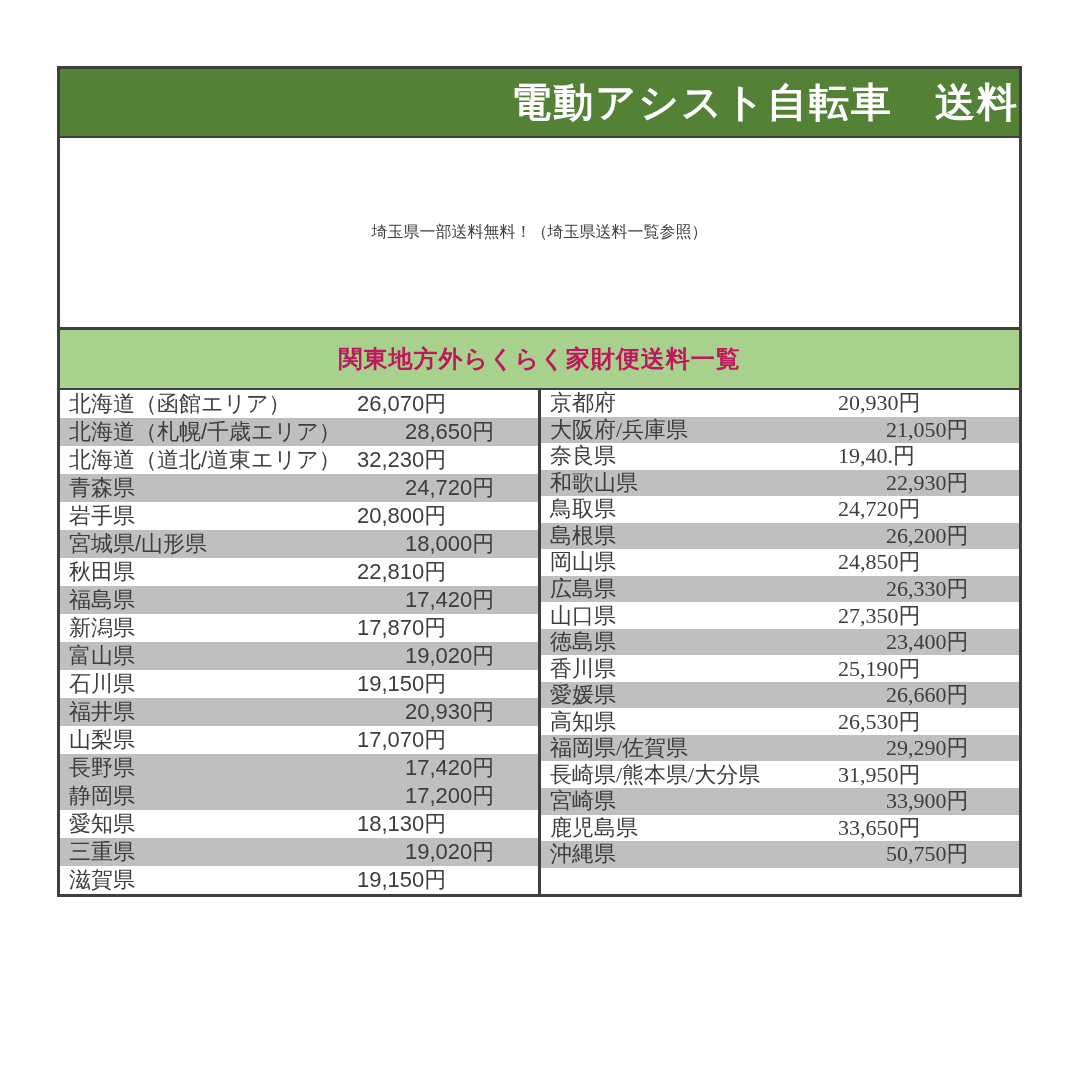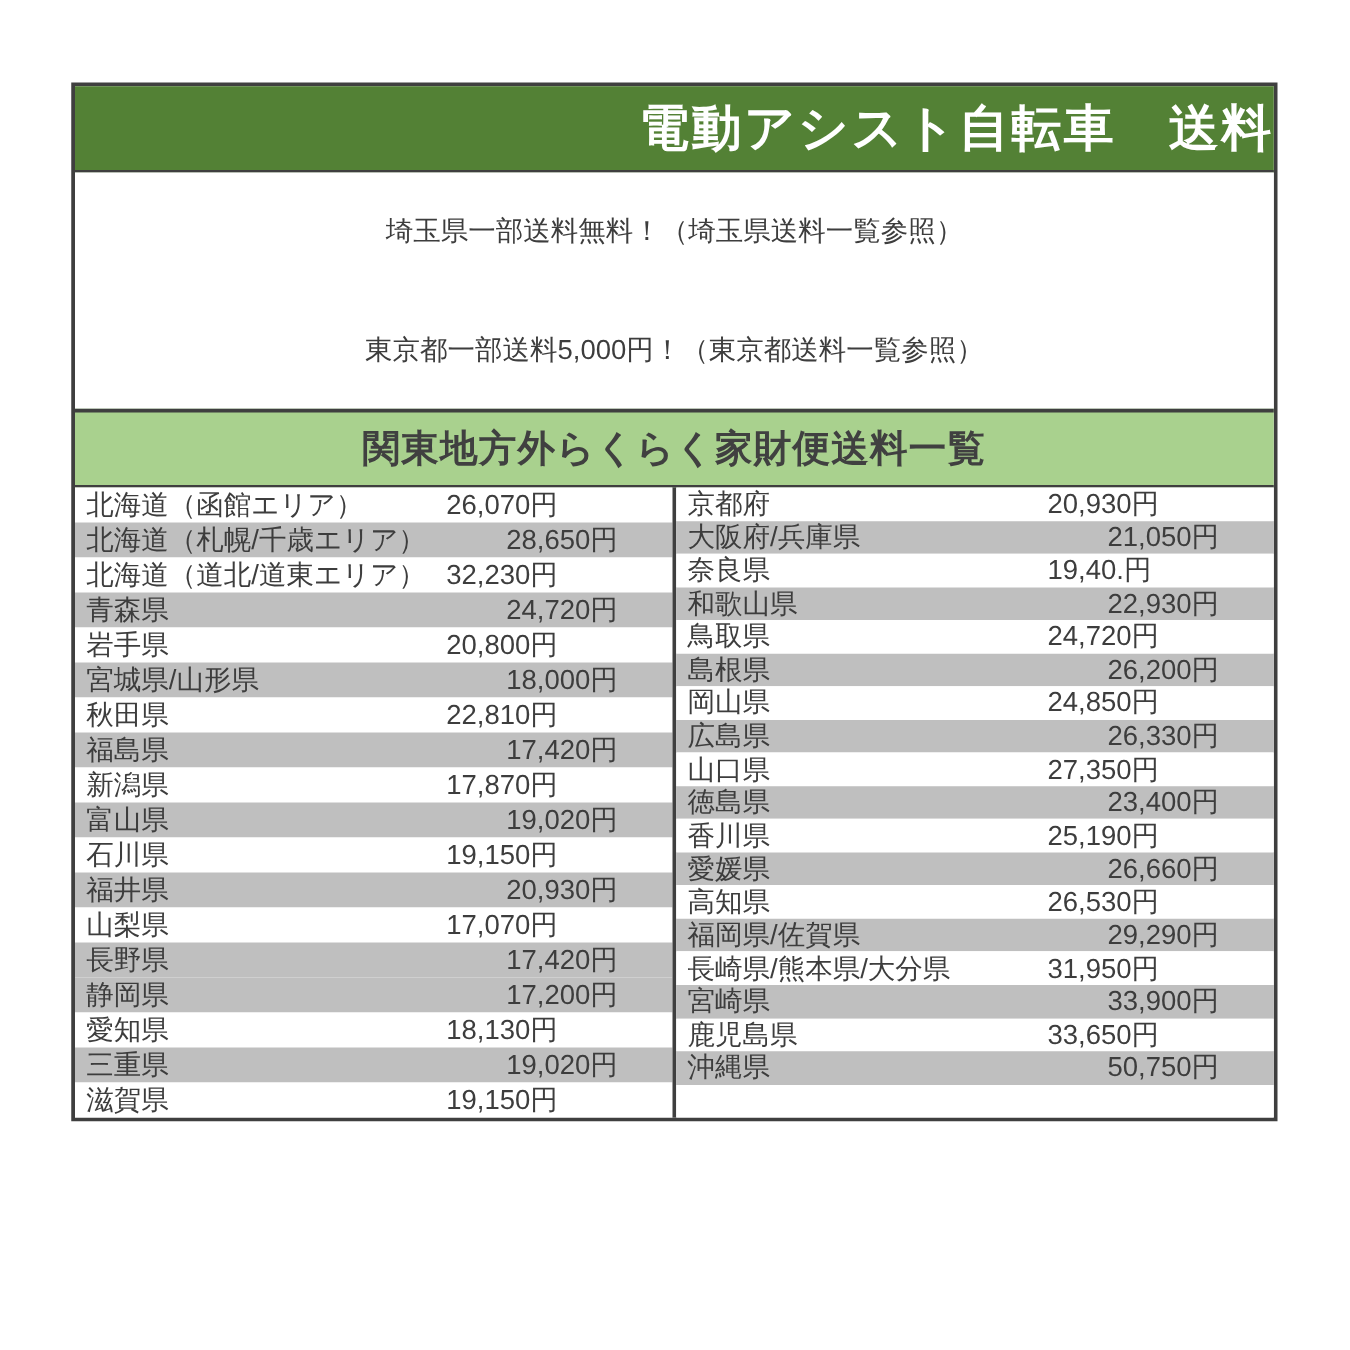--- a/index.html
+++ b/index.html
@@ -36,46 +36,47 @@
   }
   .notes {
     height: 189px;
     display: flex; flex-direction: column;
     background: #ffffff;
   }
   .note-line {
     flex: 1;
     display: flex; align-items: center; justify-content: center;
     color: var(--text-dark, #3d3d3d);
-    font-size: 22px;
+    font-size: 16px;
     white-space: pre;
   }
   .header2 {
     height: 58px;
     background: var(--subheader-green, #a9d18e);
     border-top: 3px solid var(--border-dark, #3f3f3f);
     border-bottom: 2px solid var(--border-dark, #3f3f3f);
     display: flex; align-items: center; justify-content: center;
   }
   .header2 .title {
-    color: #404040;
-    font-size: 30px; font-weight: bold;
+    color: #be185d;
+    font-size: 24px; font-weight: bold;
     letter-spacing: 1px;
   }
   .grid {
     height: 504px;
     display: flex;
   }
   .col {
     flex: 1;
     display: flex; flex-direction: column;
     min-width: 0;
   }
   .col.right {
     border-left: 3px solid var(--border-dark, #3f3f3f);
+    font-family: Liberation Serif, serif;
   }
   .t-row {
     flex: 1;
     display: flex; align-items: center;
     font-size: 22px;
     color: var(--text-dark, #3d3d3d);
     background: var(--row-white, #ffffff);
     white-space: nowrap;
     overflow: hidden;
   }
@@ -93,21 +94,20 @@
 
 <div id="canvas">
   <div class="sheet">
 
     <div class="header1">
       <span class="title">電動アシスト自転車　送料</span>
     </div>
 
     <div class="notes">
       <div class="note-line">埼玉県一部送料無料！（埼玉県送料一覧参照）</div>
-      <div class="note-line">東京都一部送料5,000円！（東京都送料一覧参照）</div>
     </div>
 
     <div class="header2">
       <span class="title">関東地方外らくらく家財便送料一覧</span>
     </div>
 
     <div class="grid">
       <div class="col left">
           <div class="t-row">
             <span class="region">北海道（函館エリア）</span>

